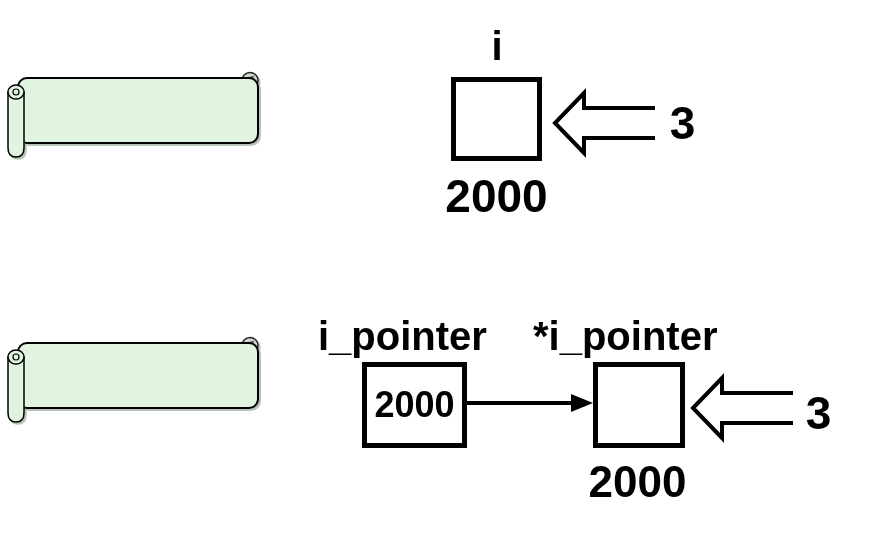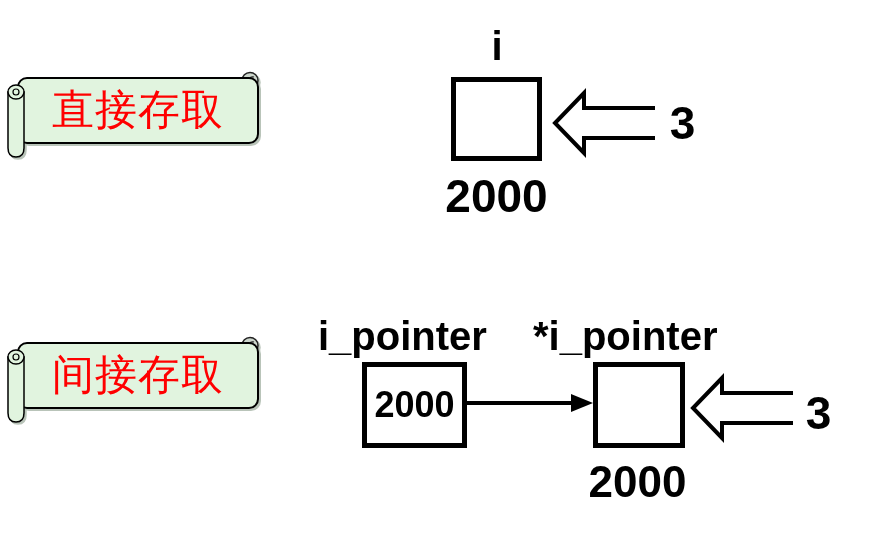--- a/index.html
+++ b/index.html
@@ -37,21 +37,20 @@
 <div class="stage">
 
   <svg class="banner-svg" style="left:3px;top:60px;" viewBox="0 0 265 105">
     <circle cx="247" cy="20.5" r="8" stroke="#222" stroke-width="1.5" fill="#ccd6cc"></circle>
     <path d="M251,17 a4.2,4.2 0 1,0 0,8" fill="none" stroke="#222" stroke-width="1.2"></path>
     <rect x="15" y="18" width="240" height="65" rx="9" stroke="#000" stroke-width="2" fill="#e1f4df"></rect>
     <path d="M5,32 L5,88 Q5,97 13,97 Q21,97 21,88 L21,32 Z" stroke="#000" stroke-width="1.5" fill="#e1f4df"></path>
     <ellipse cx="13" cy="32" rx="8" ry="7" stroke="#000" stroke-width="1.5" fill="#e1f4df"></ellipse>
     <circle cx="13" cy="32" r="3" fill="none" stroke="#000" stroke-width="1.2"></circle>
   </svg>
-  <div class="banner-label" style="top:88px;">直接存取</div>
 
   <div class="lbl center var-label" style="left:447px;top:26px;width:100px;">i</div>
 
   <div class="cell" style="left:451px;top:77px;width:91px;height:84px;"></div>
 
   <div class="lbl center addr-label-top" style="left:444px;top:173px;width:105px;">2000</div>
 
   <svg class="abs" style="left:549px;top:88px;" width="112" height="70" viewBox="0 0 112 70">
     <path d="M106,20 L35,20 L35,5 L6,35 L35,65 L35,50 L106,50" fill="#ffffff" stroke="#000" stroke-width="4" stroke-linejoin="miter"></path>
   </svg>
@@ -59,21 +58,20 @@
   <div class="lbl center val-label" style="left:660px;top:100px;width:45px;">3</div>
 
   <svg class="banner-svg" style="left:3px;top:325px;" viewBox="0 0 265 105">
     <circle cx="247" cy="20.5" r="8" stroke="#222" stroke-width="1.5" fill="#ccd6cc"></circle>
     <path d="M251,17 a4.2,4.2 0 1,0 0,8" fill="none" stroke="#222" stroke-width="1.2"></path>
     <rect x="15" y="18" width="240" height="65" rx="9" stroke="#000" stroke-width="2" fill="#e1f4df"></rect>
     <path d="M5,32 L5,88 Q5,97 13,97 Q21,97 21,88 L21,32 Z" stroke="#000" stroke-width="1.5" fill="#e1f4df"></path>
     <ellipse cx="13" cy="32" rx="8" ry="7" stroke="#000" stroke-width="1.5" fill="#e1f4df"></ellipse>
     <circle cx="13" cy="32" r="3" fill="none" stroke="#000" stroke-width="1.2"></circle>
   </svg>
-  <div class="banner-label" style="top:353px;">间接存取</div>
 
   <div class="lbl ptr-label" style="left:533px;top:316px;">*i_pointer</div>
 
   <div class="lbl ptr-label" style="left:318px;top:316px;">i_pointer</div>
 
   <div class="cell" style="left:362px;top:362px;width:105px;height:86px;">
     <span class="cell-value">2000</span>
   </div>
 
   <svg class="abs" style="left:465px;top:389px;" width="132" height="28" viewBox="0 0 132 28">

